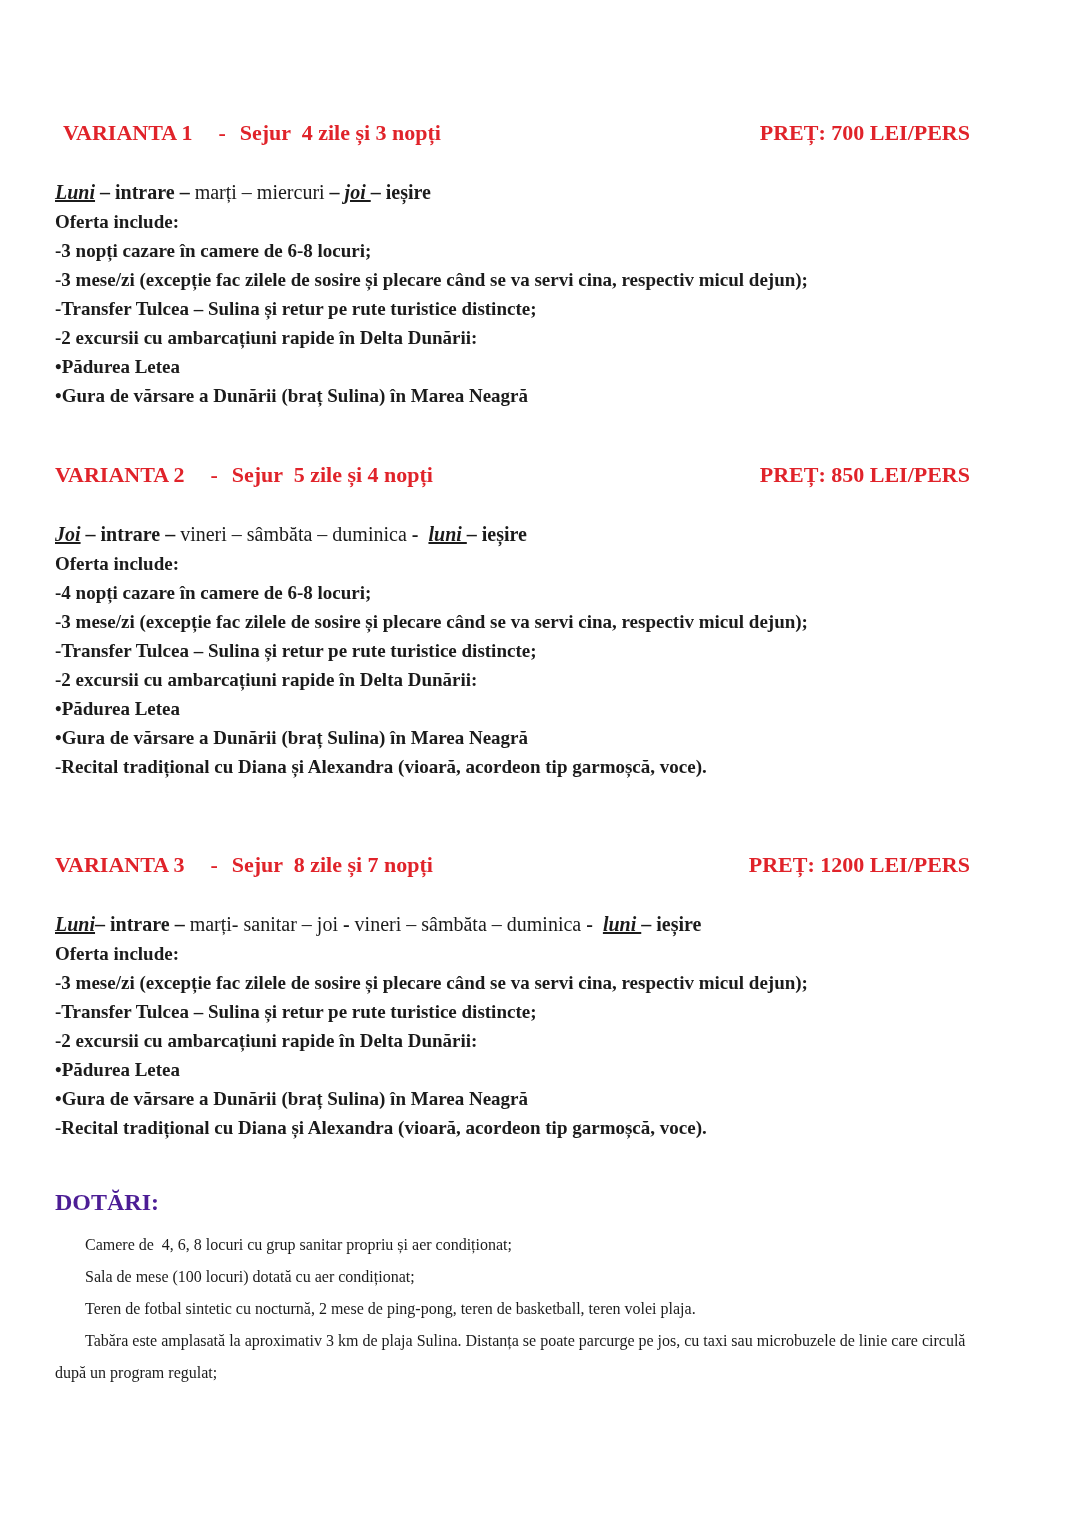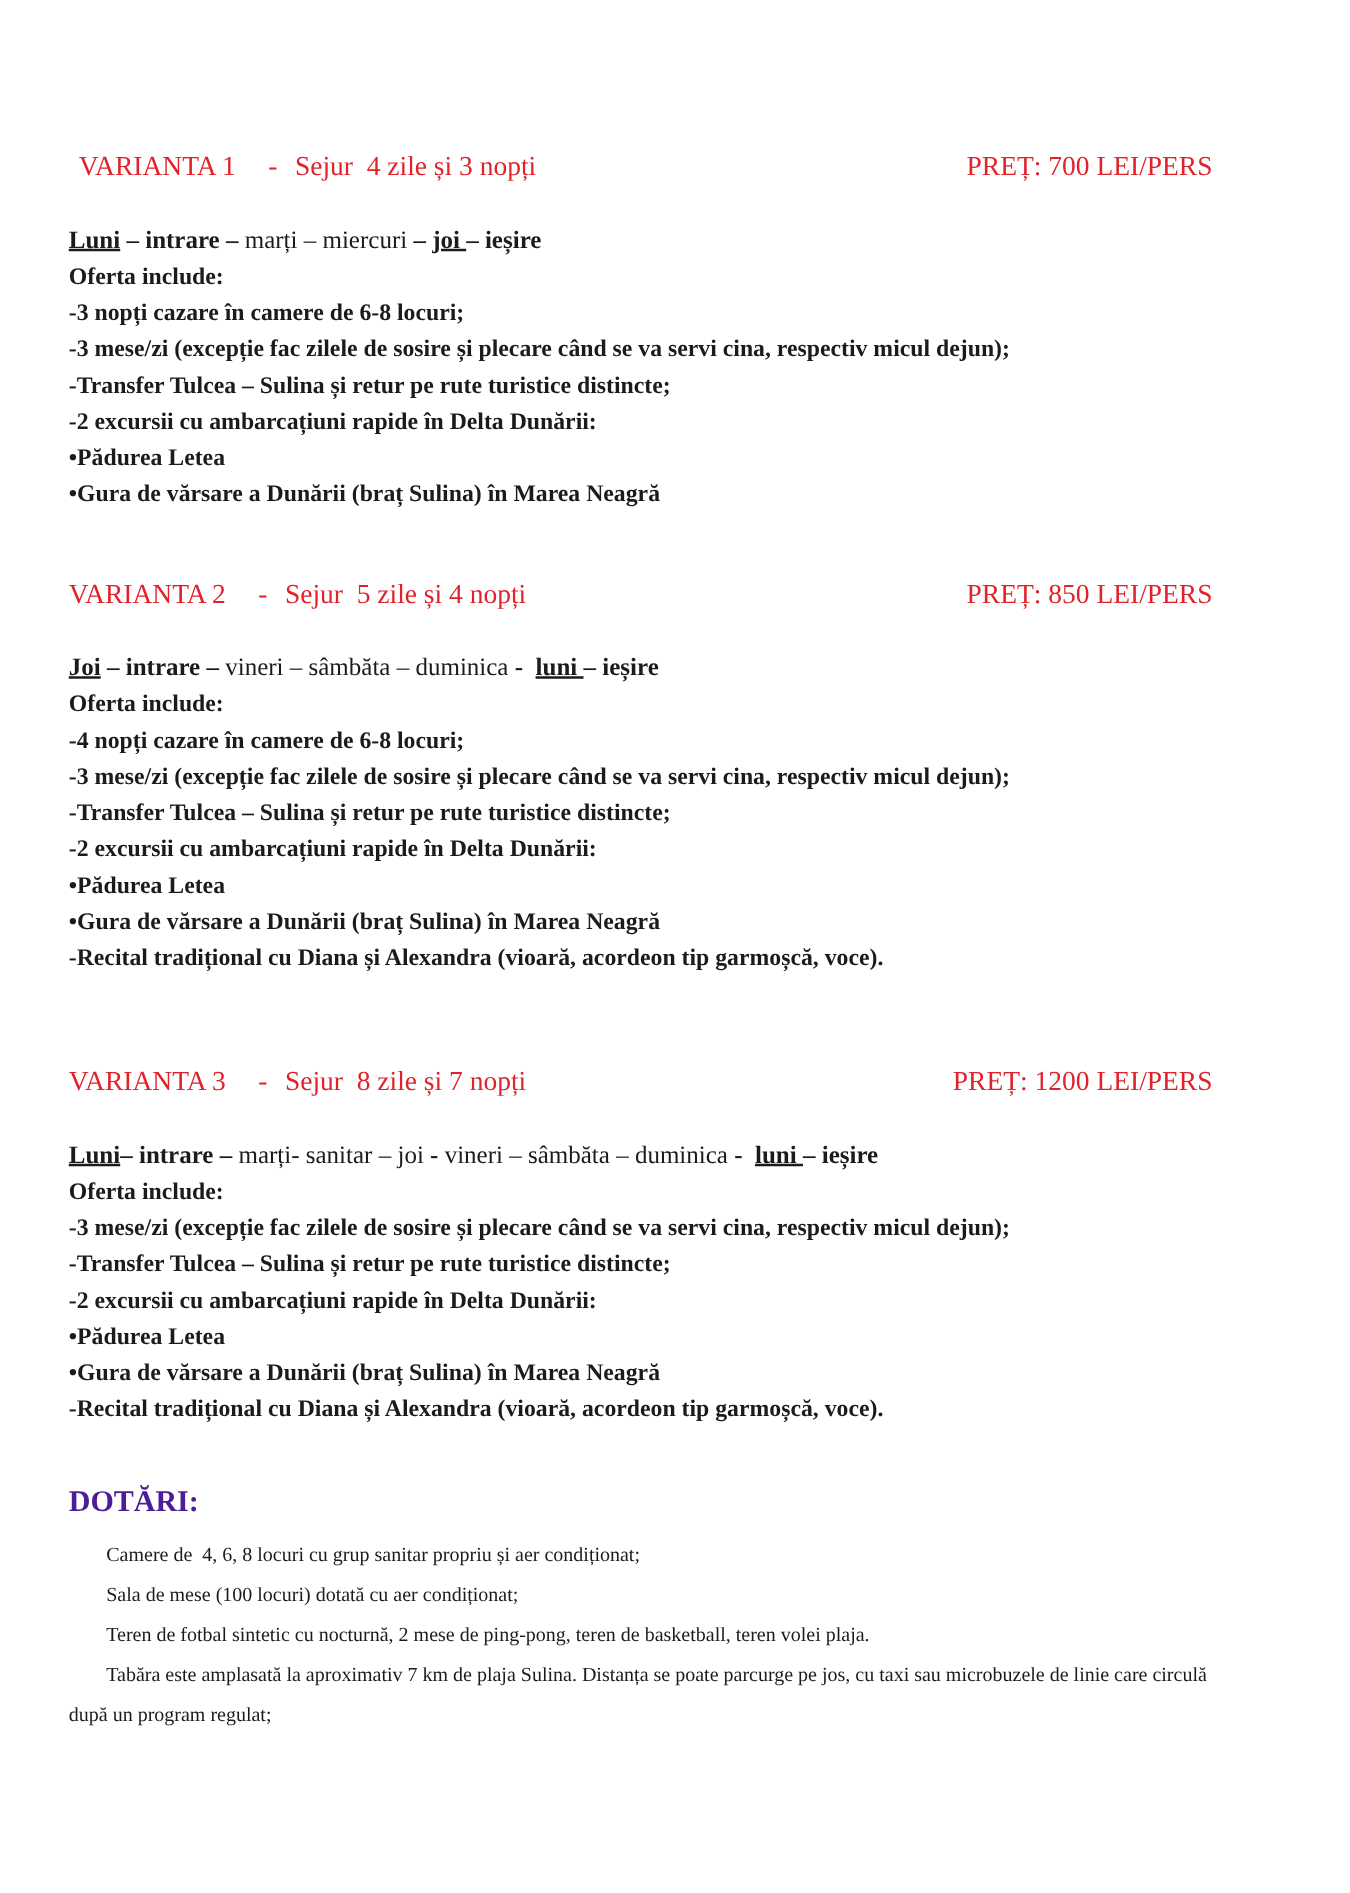--- a/index.html
+++ b/index.html
@@ -15,42 +15,42 @@
     box-sizing: border-box;
     padding: 118px 110px 0 55px;
     font-family: "Liberation Serif", "DejaVu Serif", serif;
     color: #1b1b1b;
     overflow: hidden;
   }
   
   .variant-heading {
     display: flex;
     align-items: baseline;
-    font-weight: normal;
+    font-weight: bold;
     font-size: 22px;
     line-height: 29px;
     color: #e0232a;
     white-space: pre;
     justify-content: center;
   }
   .variant-heading .vh-title { margin-left: 8px; }
   .variant-heading .vh-sep   { margin: 0 14px 0 26px; }
   .variant-heading .vh-price { margin-left: auto; }
   .section-2 .variant-heading .vh-title,
   .section-3 .variant-heading .vh-title { margin-left: 0; }
 
   .schedule {
     margin-top: 31px;
     font-size: 20px;
     line-height: 29px;
     white-space: pre-wrap;
     color: #1b1b1b;
   }
   .schedule .b  { font-weight: bold; font-family: Liberation Serif, serif; }
-  .schedule .bu { font-weight: bold; text-decoration: underline; }
+  .schedule .bu { font-weight: bold; text-decoration: underline; font-style: italic; }
   .schedule .n  { font-weight: normal; }
 
   .offer-label {
     font-weight: bold;
     font-size: 19px;
     line-height: 29px;
     white-space: pre-wrap;
   }
   .offer-items .item {
     font-weight: bold;
@@ -137,17 +137,17 @@
         <div class="item">-Recital tradițional cu Diana și Alexandra (vioară, acordeon tip garmoșcă, voce).</div>
       </div>
   </section>
 
   <section class="dotari-section">
     <div class="dotari-heading">DOTĂRI:</div>
     <div class="dotari-lines">
         <p class="dot-line">Camere de  4, 6, 8 locuri cu grup sanitar propriu și aer condiționat;</p>
         <p class="dot-line">Sala de mese (100 locuri) dotată cu aer condiționat;</p>
         <p class="dot-line">Teren de fotbal sintetic cu nocturnă, 2 mese de ping-pong, teren de basketball, teren volei plaja.</p>
-        <p class="dot-line">Tabăra este amplasată la aproximativ 7 km de plaja Sulina. Distanța se poate parcurge pe jos, cu taxi sau microbuzele de linie care circulă după un program regulat;</p>
+        <p class="dot-line">Tabăra este amplasată la aproximativ 3 km de plaja Sulina. Distanța se poate parcurge pe jos, cu taxi sau microbuzele de linie care circulă după un program regulat;</p>
       </div>
   </section>
 
 </div>
 
 </body></html>

